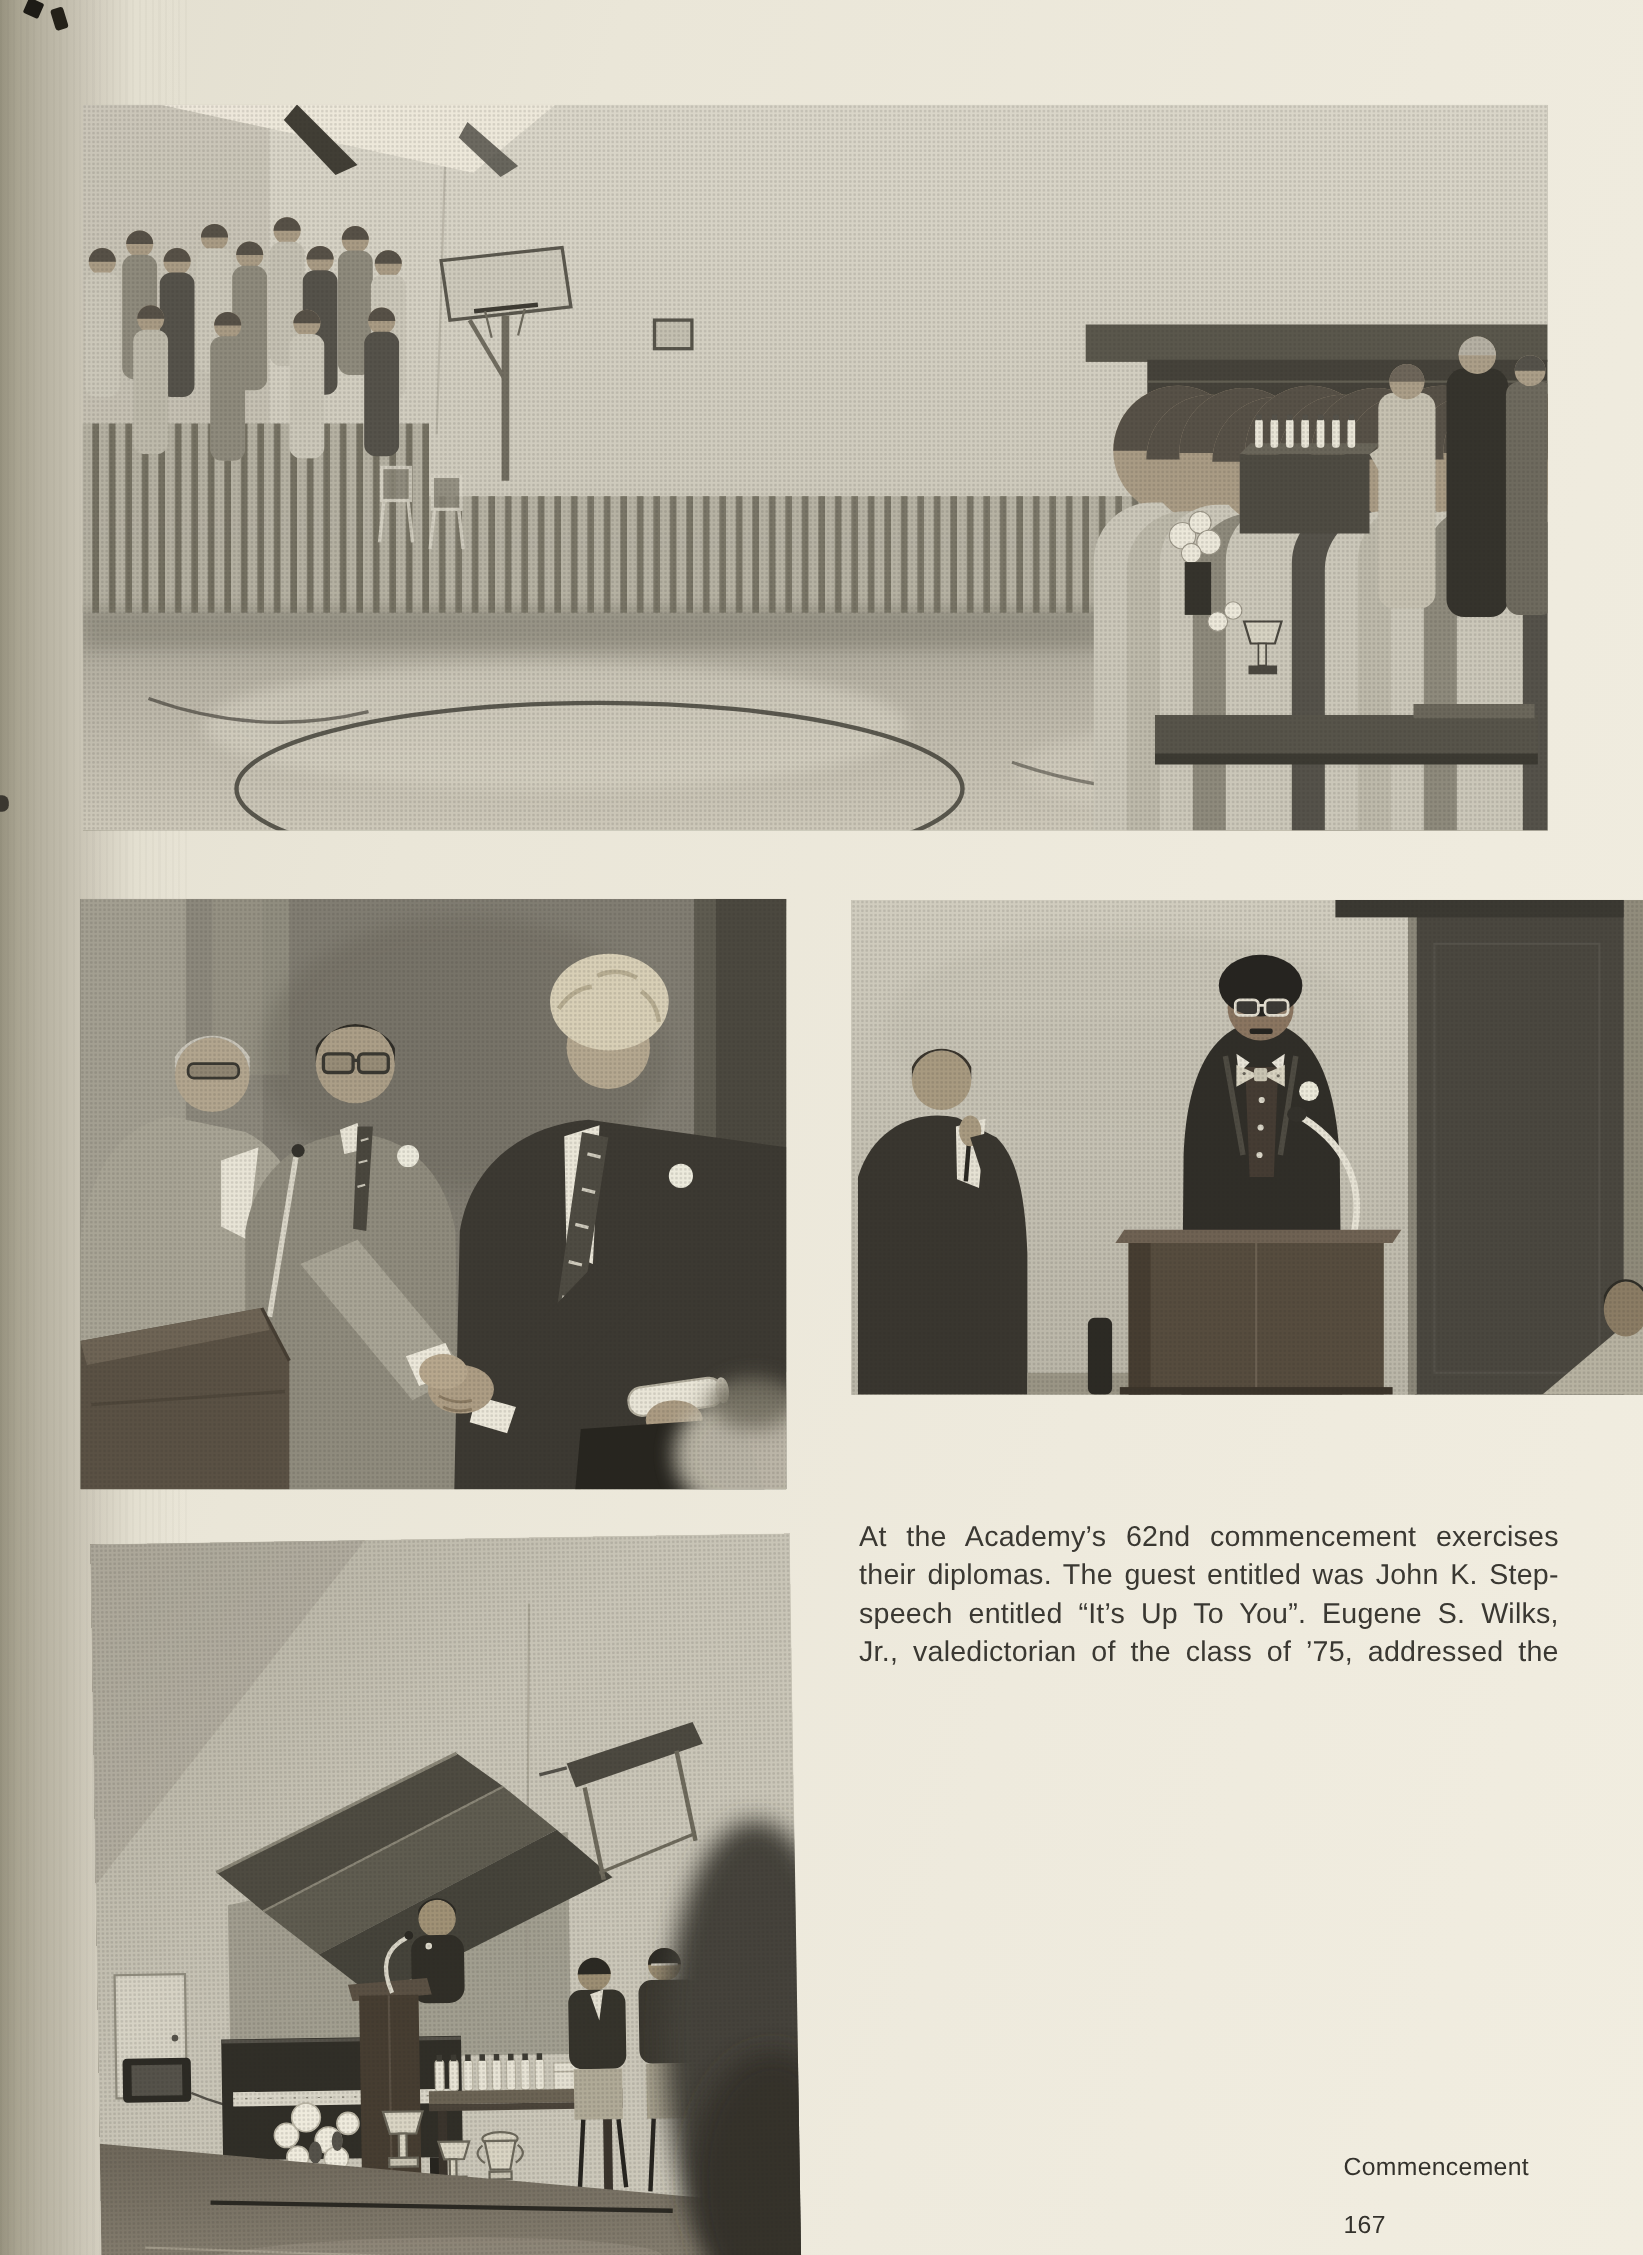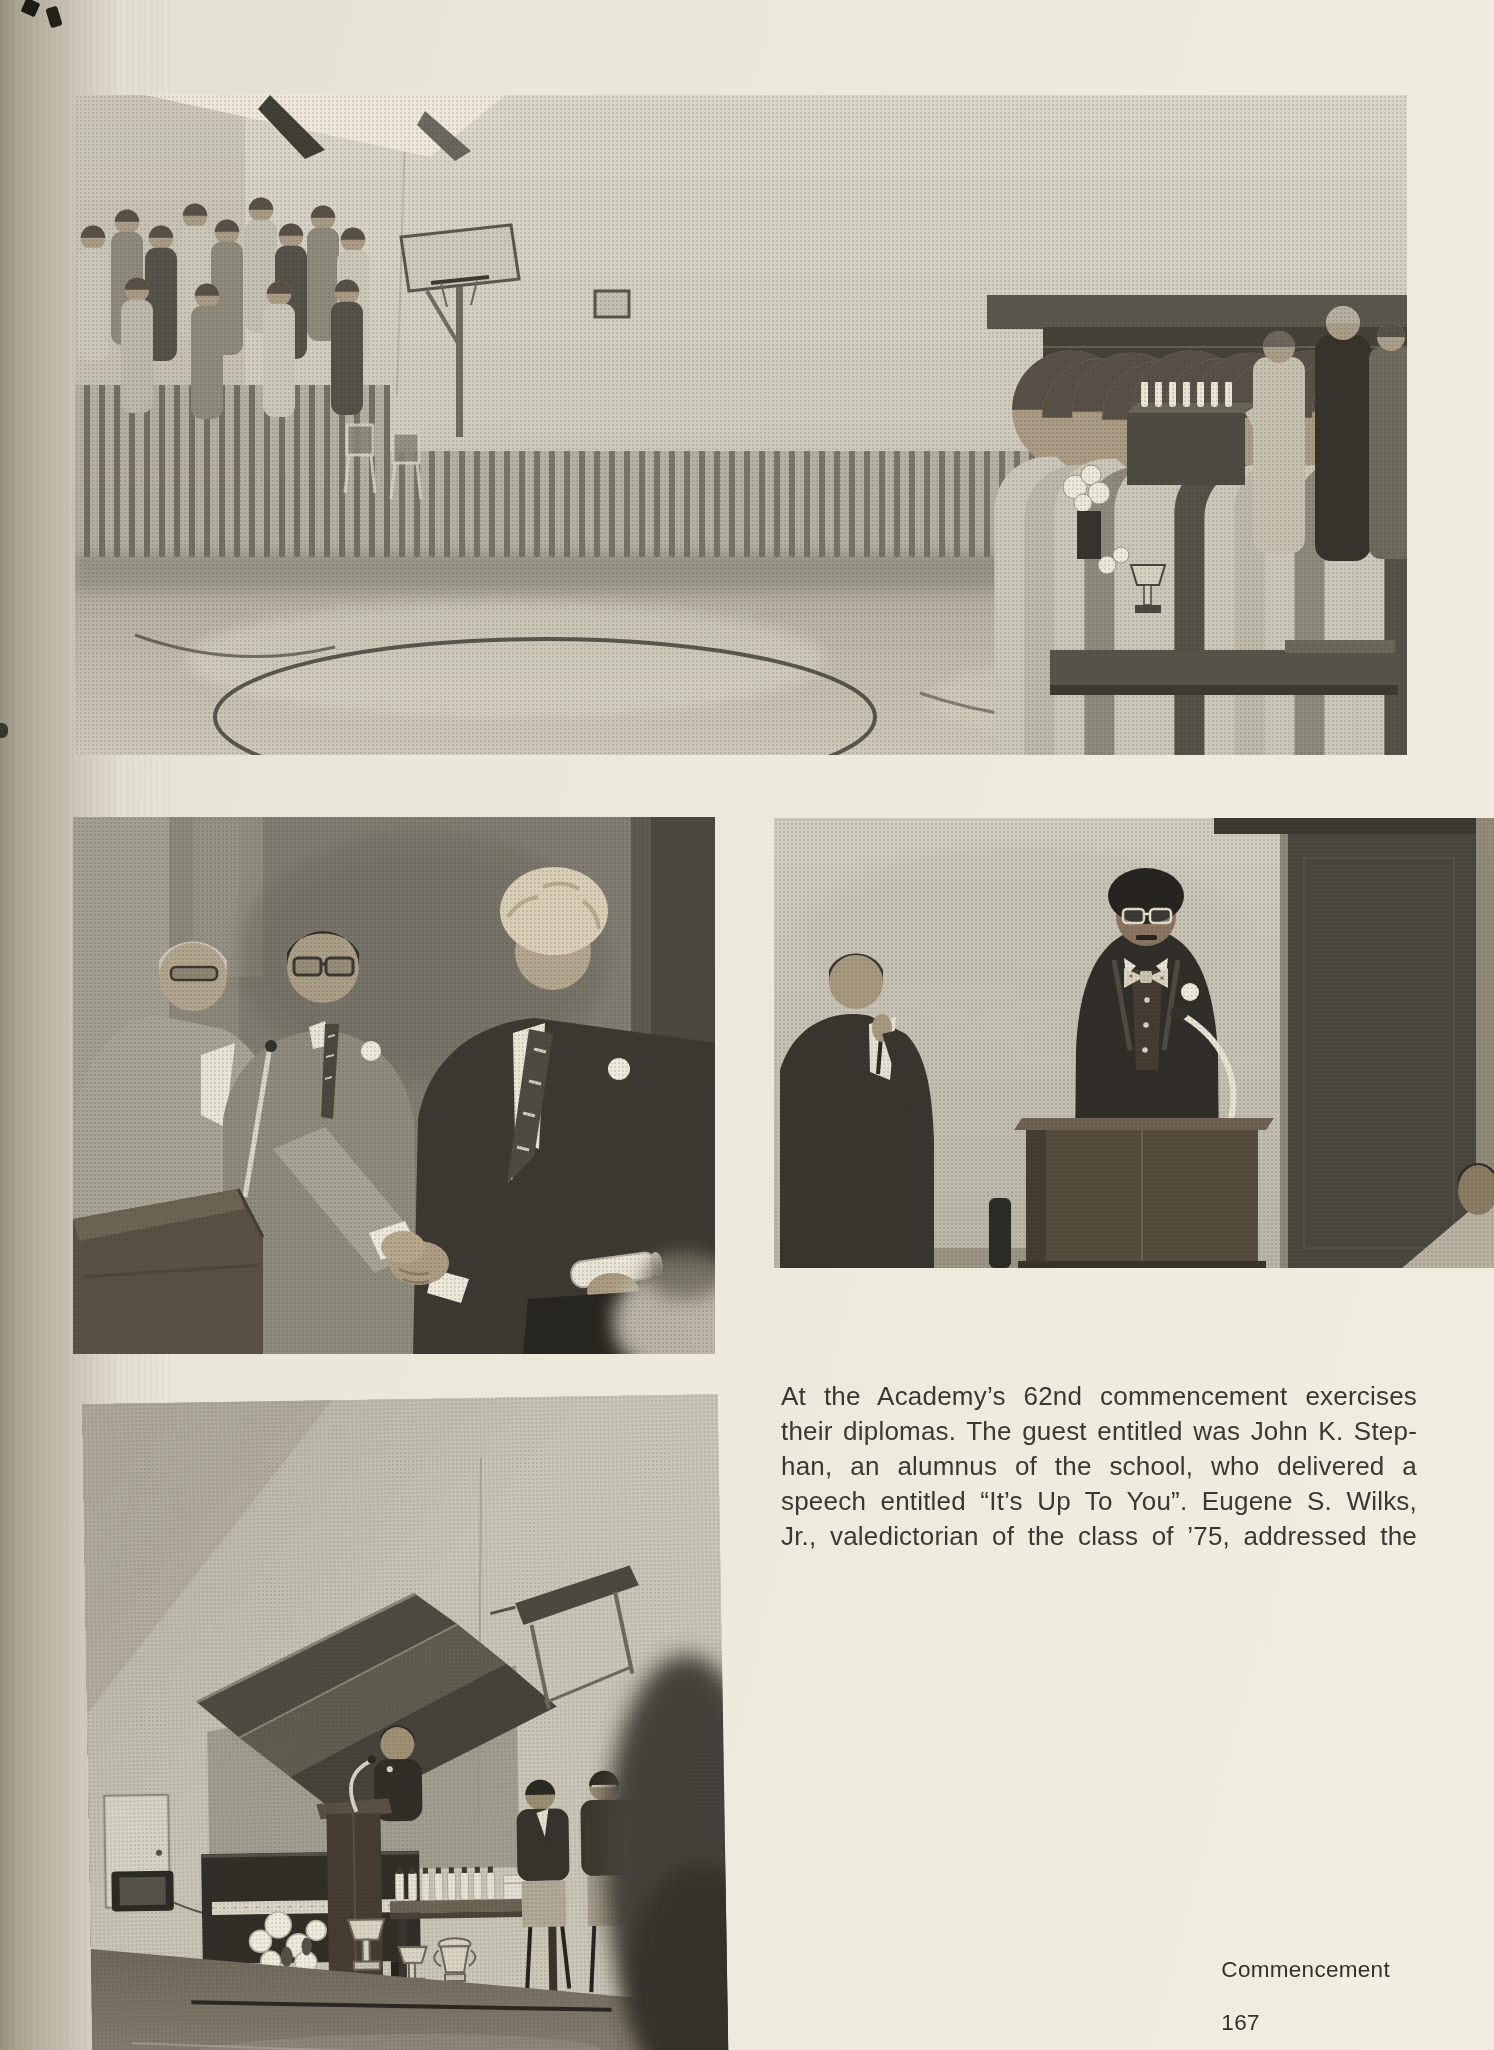--- a/index.html
+++ b/index.html
@@ -531,21 +531,20 @@
       <line x1="40" y1="640" x2="280" y2="652" stroke="#bdb6a4" stroke-width="2" opacity=".5"></line>
 
       <ellipse cx="600" cy="470" rx="85" ry="210" fill="#45423a" filter="url(#a-blur)"></ellipse>
       <ellipse cx="612" cy="590" rx="75" ry="120" fill="#34322b" filter="url(#a-blur)"></ellipse>
     </svg>
   </figure>
 
   <div id="caption">
     <div class="jline">At the Academy’s 62nd commencement exercises</div>
     <div class="jline">their diplomas. The guest entitled was John K. Step-</div>
-    <div class="jline">han, an alumnus of the school, who delivered a</div>
     <div class="jline">speech entitled “It’s Up To You”. Eugene S. Wilks,</div>
     <div class="jline">Jr., valedictorian of the class of ’75, addressed the</div>
   </div>
 
   <div id="footer">
     <span>Commencement</span>
     <span>167</span>
   </div>
 </div>
 

